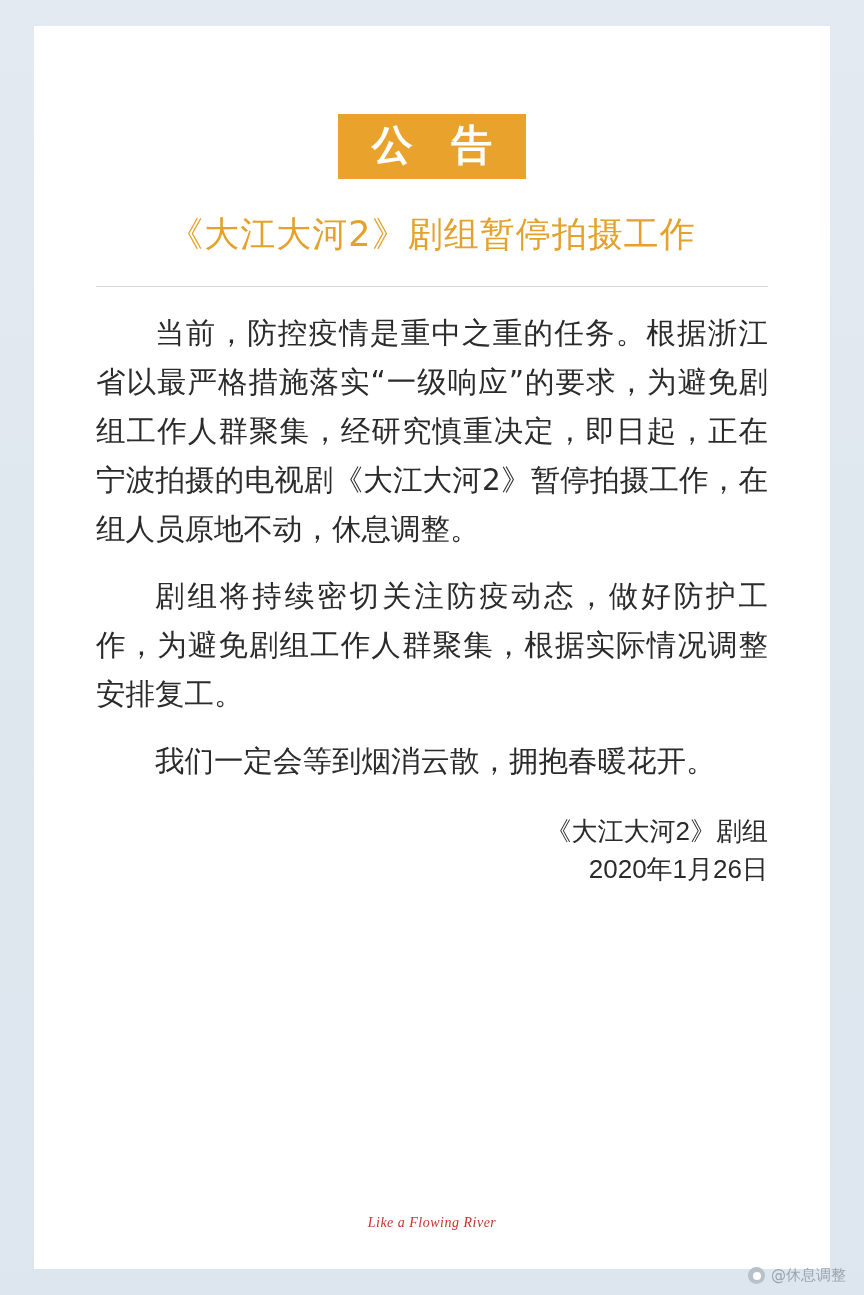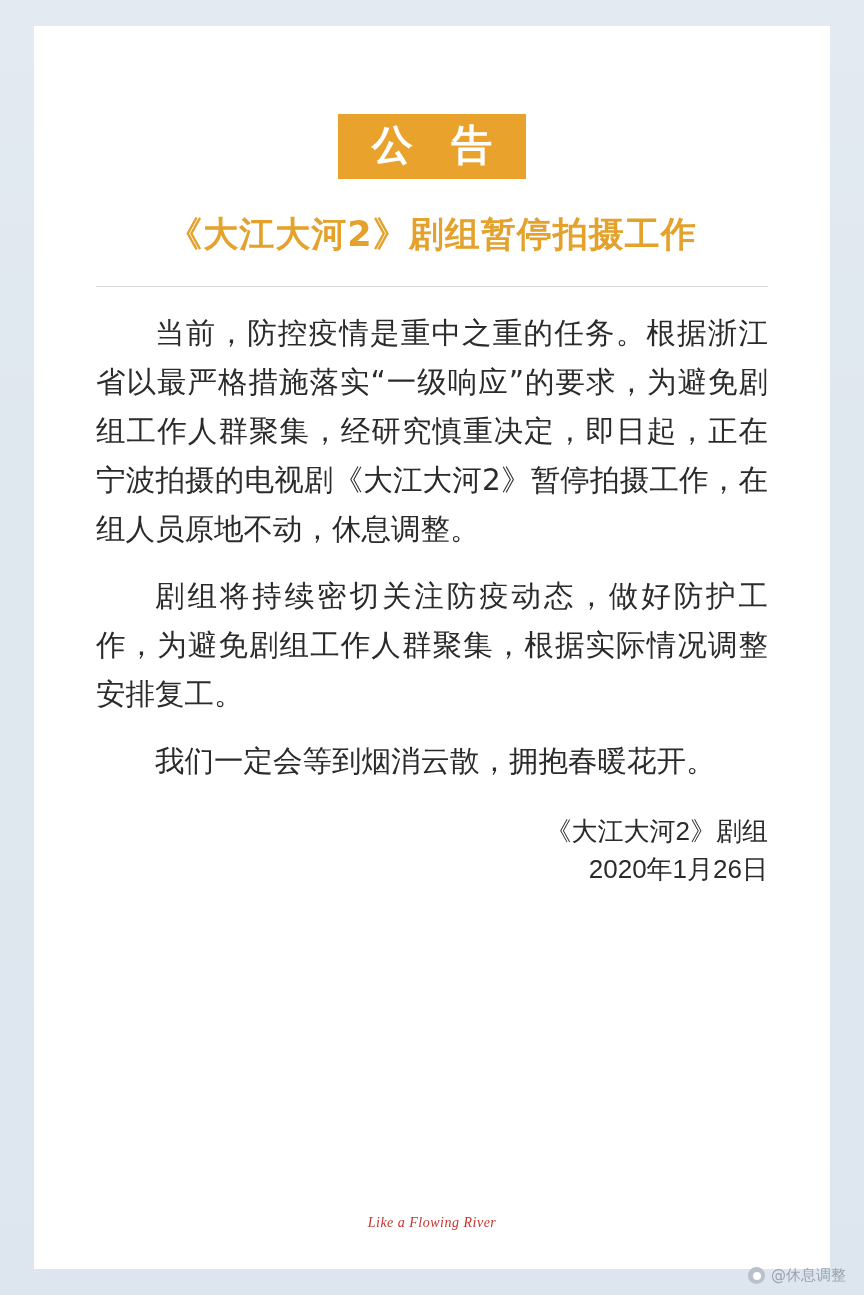--- a/index.html
+++ b/index.html
@@ -56,21 +56,21 @@
     padding: 10px 22px 12px 22px;
     line-height: 1.05;
     font-family: "DejaVu Sans", "Liberation Sans", sans-serif;
   }
 
   
   .headline {
     text-align: center;
     color: #e4a12b;
     font-size: 35px;
-    font-weight: bold;
+    font-weight: normal;
     letter-spacing: 1px;
     margin-top: 32px;
     font-family: "DejaVu Sans", "Liberation Sans", sans-serif;
     white-space: nowrap;
   }
 
   .divider {
     margin: 28px 0 0 0;
     height: 1px;
     background: #d8d8d8;

